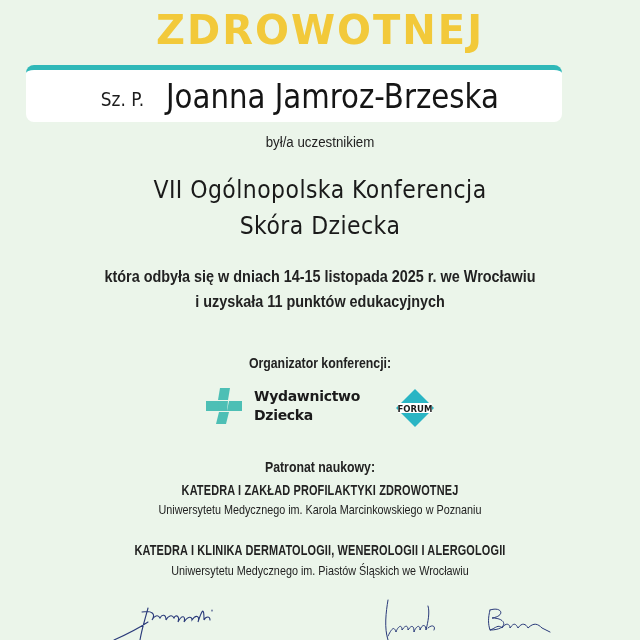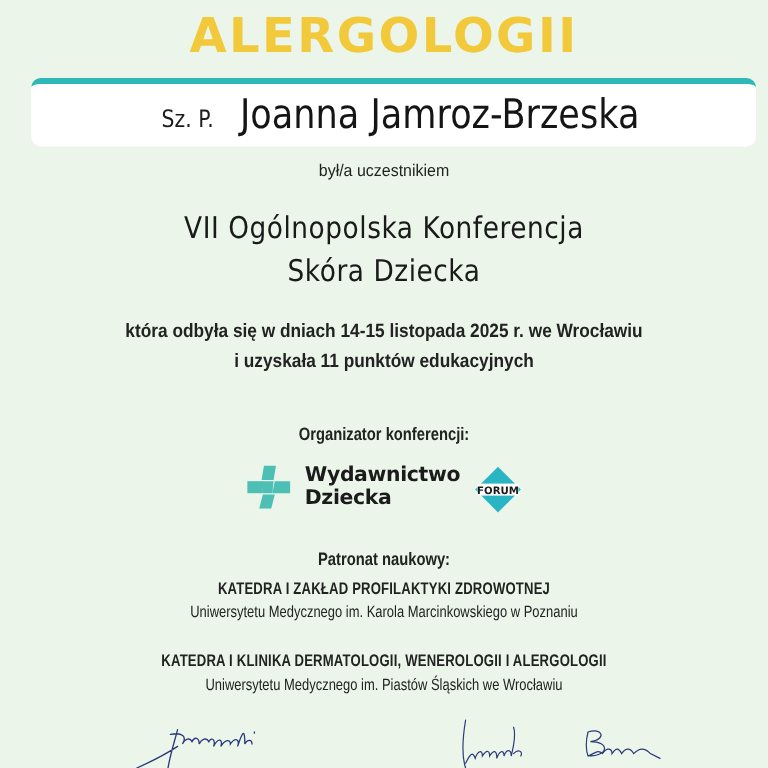--- a/index.html
+++ b/index.html
@@ -24,21 +24,21 @@
     font-size: 40px;
     letter-spacing: 2px;
     color: #f2c93a;
     line-height: 52px;
   }
 
   .name-box {
     position: absolute;
     left: 26px;
     top: 65px;
-    width: 604px;
+    width: 536px;
     height: 57px;
     background: #ffffff;
     border-radius: 8px;
     border-top: 5px solid #2fb8b8;
     box-sizing: border-box;
     display: flex;
     align-items: center;
     justify-content: center;
   }
   .salutation {
@@ -109,21 +109,21 @@
     top: 4px;
     width: 36px;
     height: 36px;
   }
   .wm-text {
     position: absolute;
     left: 254px;
     top: 3px;
     font-family: "DejaVu Sans", sans-serif;
     font-weight: bold;
-    font-size: 17px;
+    font-size: 14px;
     line-height: 19px;
     color: #1b1b1b;
     text-align: left;
     letter-spacing: -0.3px;
   }
   .forum-logo {
     position: absolute;
     left: 395px;
     top: 4px;
     width: 40px;
@@ -156,21 +156,21 @@
 
   .sig {
     position: absolute;
   }
   .sig1 { left: 112px; top: 600px; width: 120px; height: 40px; }
   .sig2 { left: 378px; top: 598px; width: 185px; height: 42px; }
 </style>
 </head>
 <body>
 
-<div class="abs title">ALERGOLOGII</div>
+<div class="abs title">ZDROWOTNEJ</div>
 
 <div class="name-box">
   <span class="salutation">Sz. P.</span>
   <span class="person-name">Joanna Jamroz-Brzeska</span>
 </div>
 
 <div class="abs was-participant">był/a uczestnikiem</div>
 
 <div class="abs conf-title">
   <div>VII Ogólnopolska Konferencja</div>

